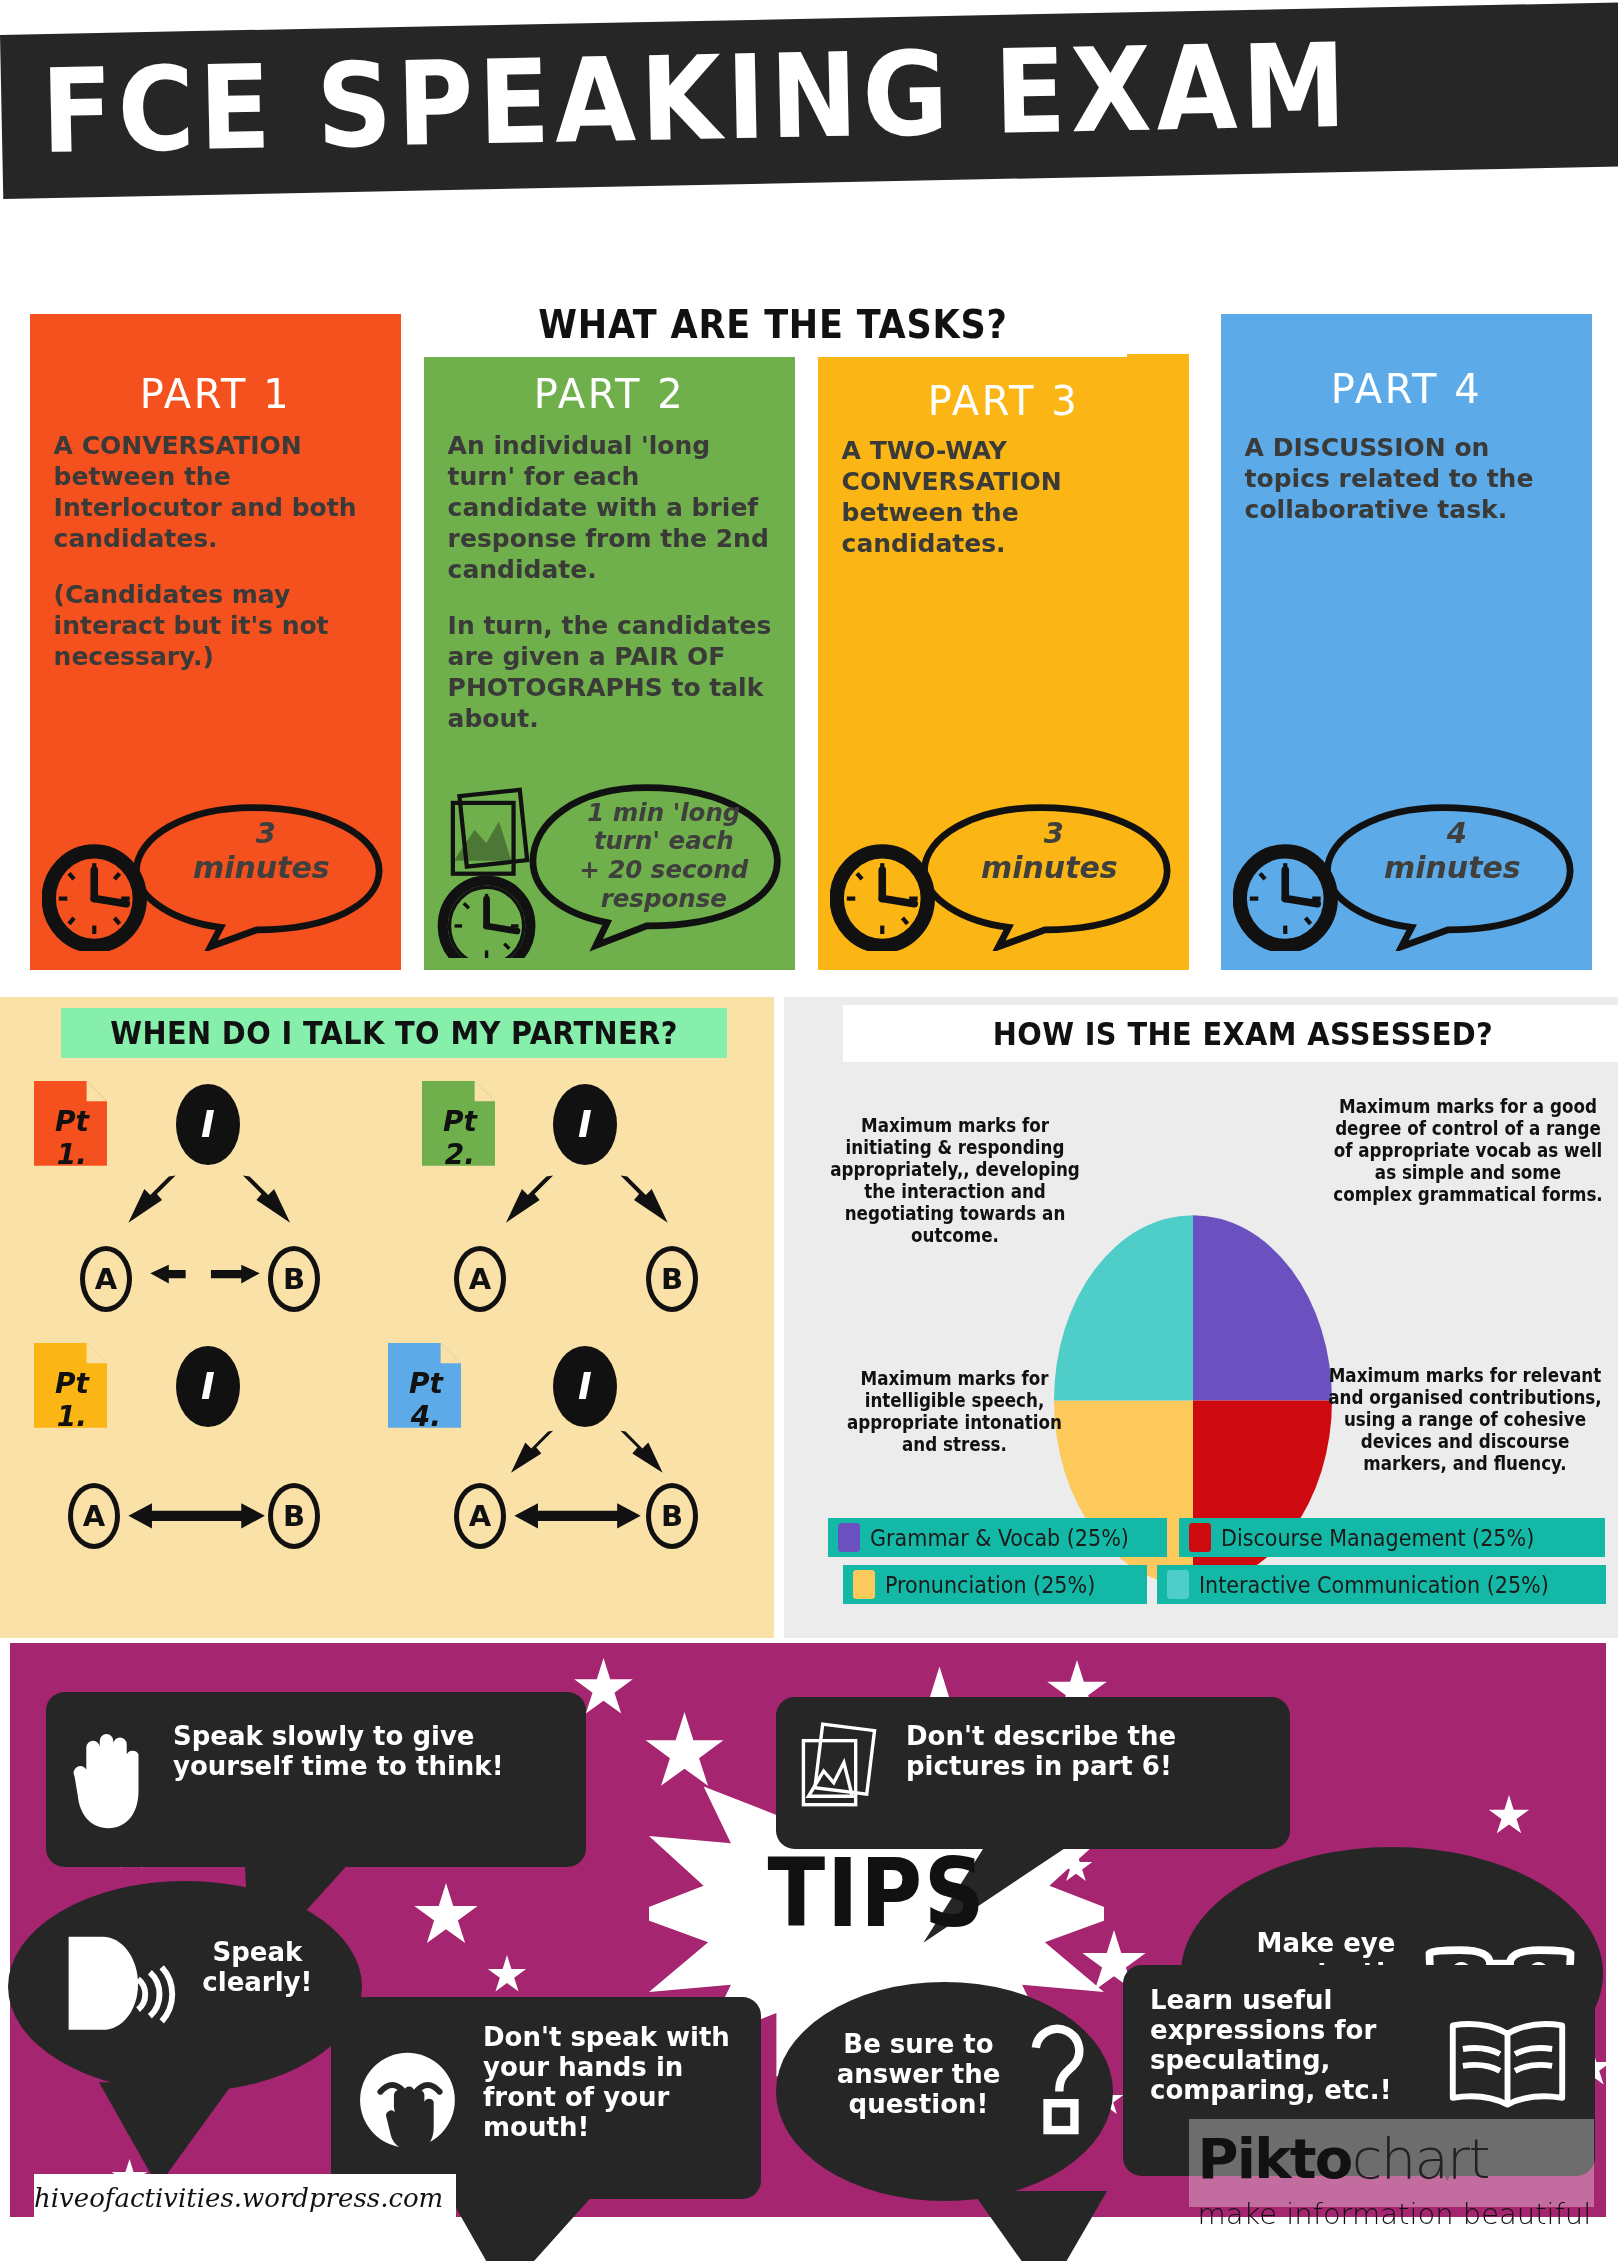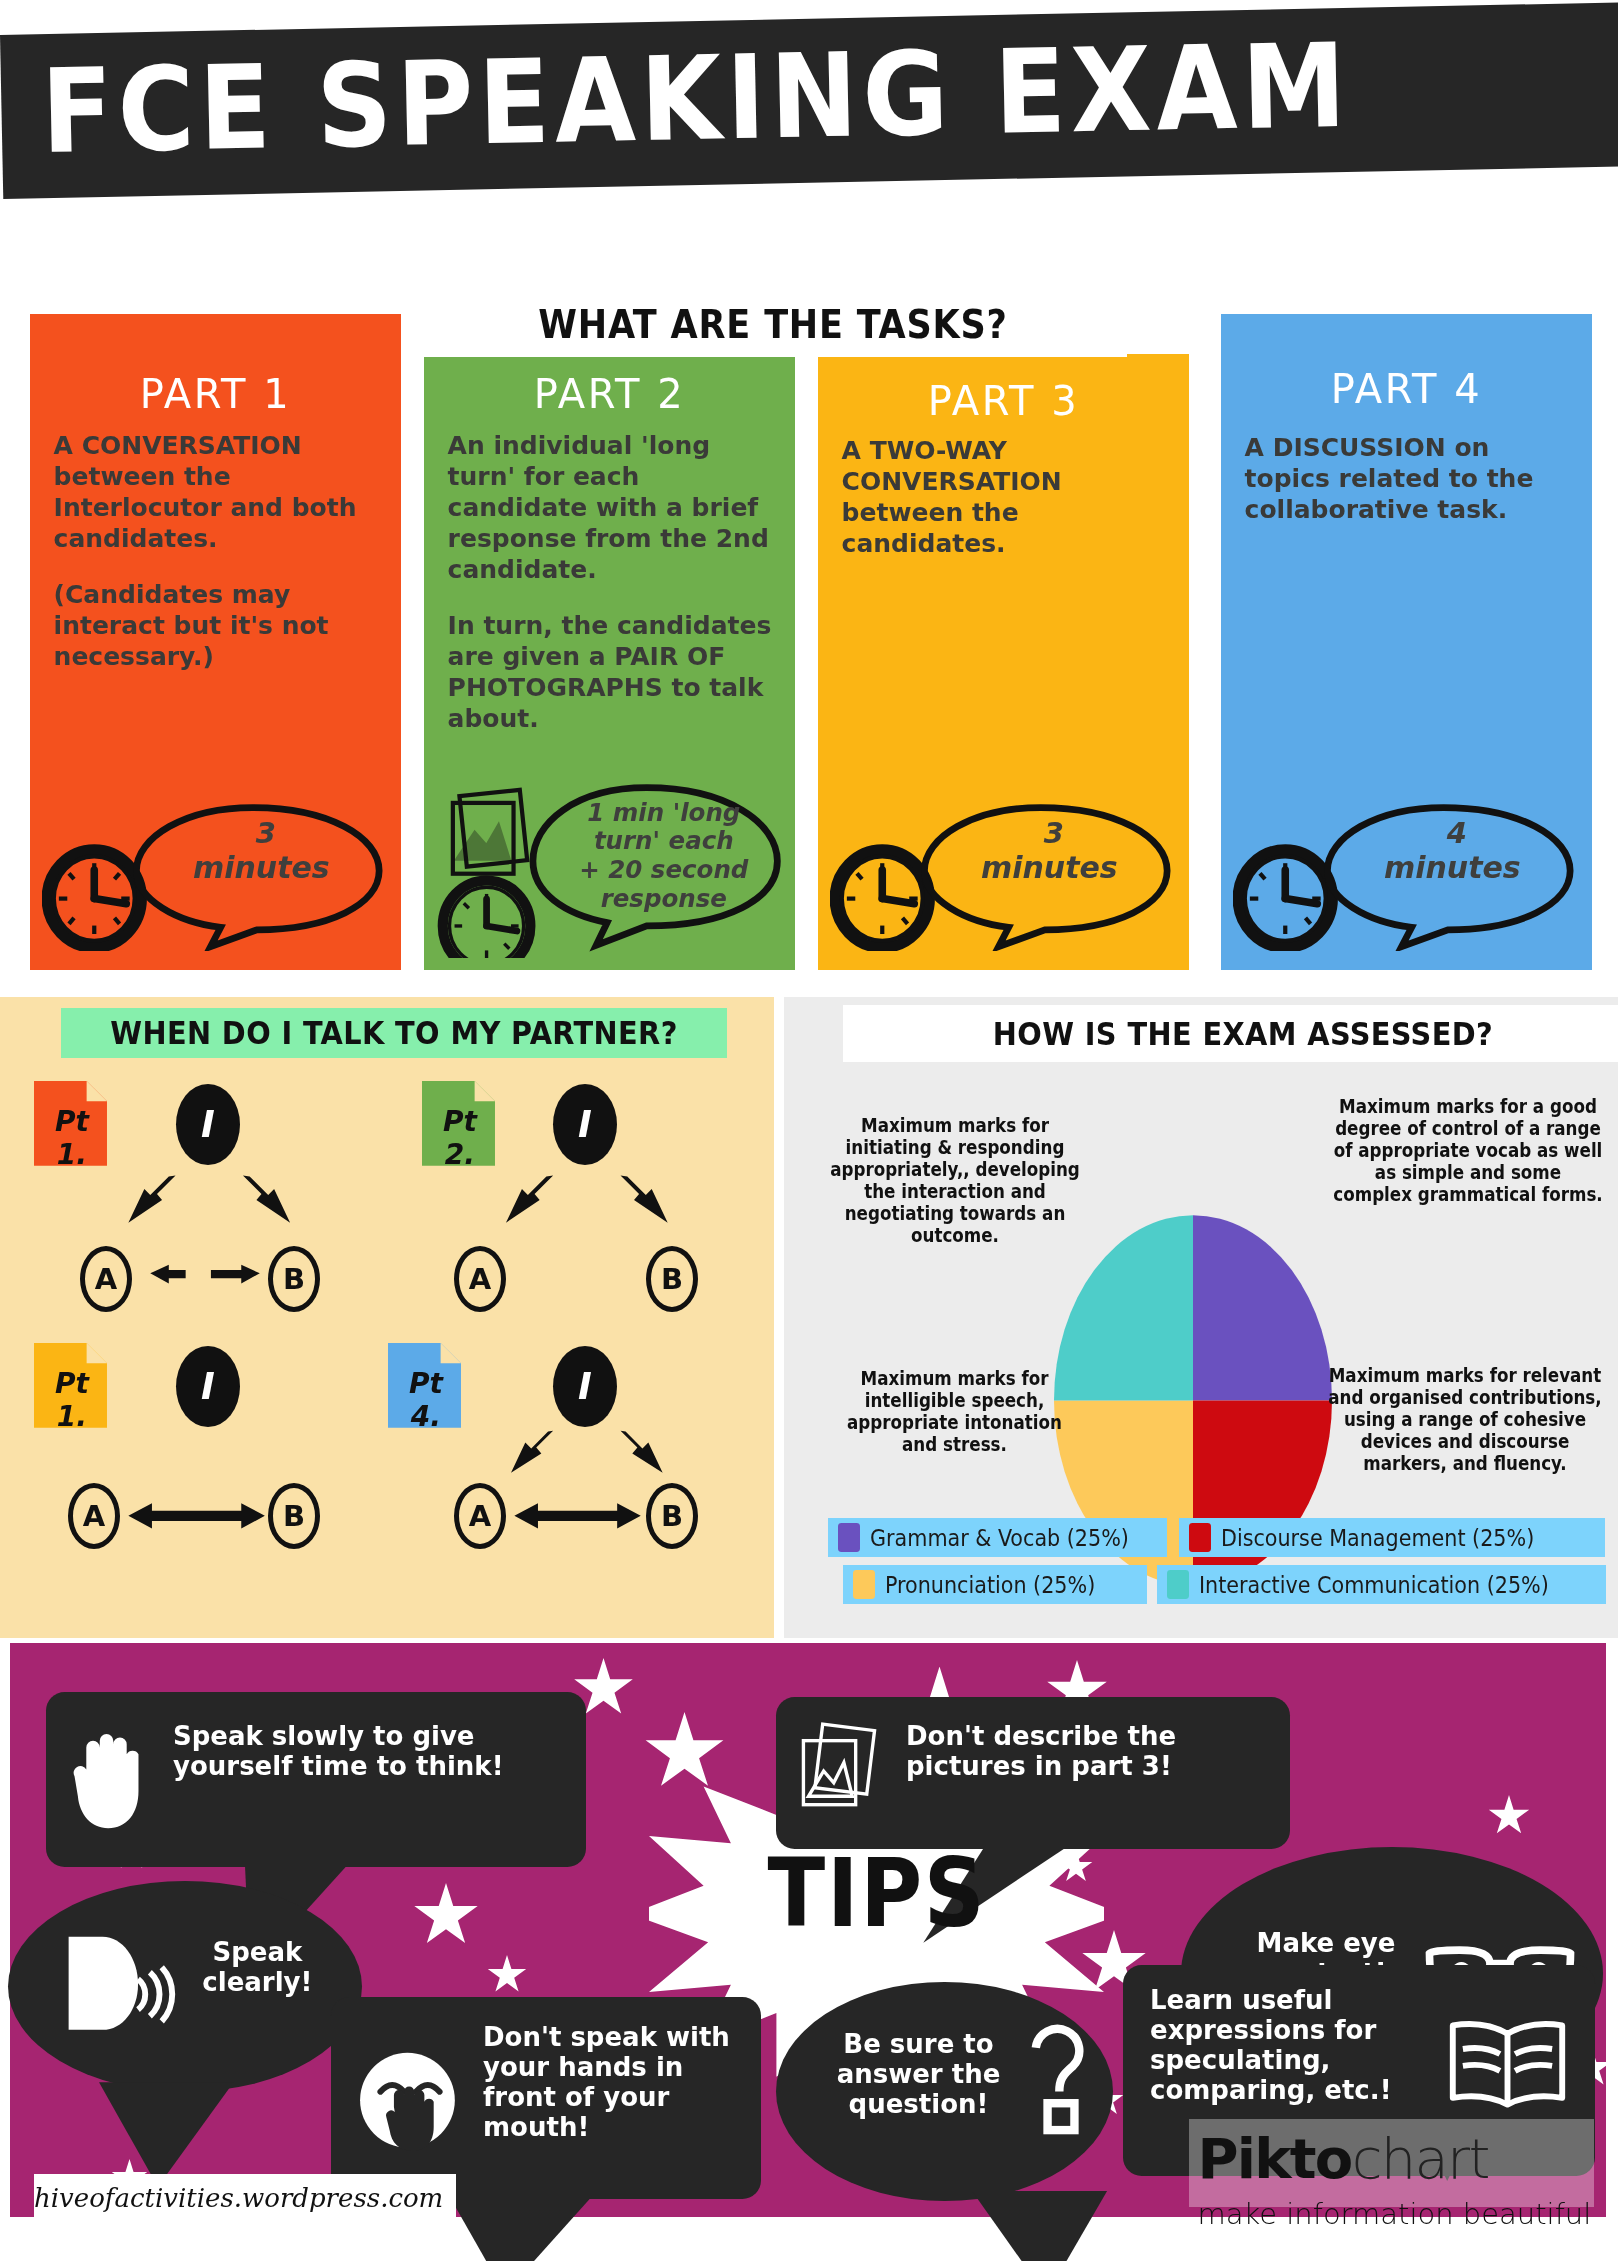--- a/index.html
+++ b/index.html
@@ -71,21 +71,21 @@
   #assess-header{left:843px;top:1005px;width:800px;height:57px;background:#fff;z-index:6;
      display:flex;align-items:center;justify-content:center;}
   #assess-header span{font-size:32px;font-weight:bold;color:#111;letter-spacing:0.4px;
      font-family:"DejaVu Sans Condensed","Liberation Sans Narrow","Liberation Sans",sans-serif;}
 
   #pie{left:1054px;top:1215px;width:278px;height:371px;}
   .pie-note{position:absolute;color:#111;font-size:18.6px;line-height:22px;
      font-weight:bold;text-align:center;
      font-family:"DejaVu Sans Condensed","Liberation Sans Narrow","Liberation Sans",sans-serif;}
 
-  .legend-item{position:absolute;height:39px;background:#7dd3fc;
+  .legend-item{position:absolute;height:39px;background:#14b8a6;
      display:flex;align-items:center;padding:0 10px;box-sizing:border-box;}
   .legend-item .sw{width:22px;height:29px;border-radius:3.4px;margin-right:10px;flex:0 0 auto;}
   .legend-item .lt{font-size:23px;color:#1a1a1a;white-space:nowrap;
      font-family:"DejaVu Sans Condensed","Liberation Sans Narrow","Liberation Sans",sans-serif;}
 
   
   #tips-panel{left:10px;top:1643px;width:1596px;height:574px;background:#A62571;overflow:hidden;}
   .star{position:absolute;background:#fff;
      clip-path:polygon(50% 0%,61% 35%,98% 35%,68% 57%,79% 91%,50% 70%,21% 91%,32% 57%,2% 35%,39% 35%);}
 
@@ -394,21 +394,21 @@
 </div>
 
 <div class="abs tip rect" style="left:776px;top:1697px;width:514px;height:152px;z-index:8;">
   <svg class="abs" style="left:18.6px;top:25px;" width="91" height="98" viewBox="0 0 108 116">
     <g fill="none" stroke="#fff" stroke-width="4">
       <rect x="28" y="6" width="62" height="76" transform="rotate(7 59 44)"></rect>
       <rect x="10" y="22" width="62" height="76"></rect>
       <path d="M16 88 L34 58 L46 72 L58 48 L68 88 Z"></path>
     </g>
   </svg>
-  <div class="txt" style="left:130px;top:23.6px;width:363px;">Don't describe the pictures in part 3!</div>
+  <div class="txt" style="left:130px;top:23.6px;width:363px;">Don't describe the pictures in part 6!</div>
   <svg class="abs" style="left:142px;top:148px;" width="152" height="101" viewBox="0 0 180 120">
     <path d="M180 0 H80 L6 116 Z" fill="#262626"></path>
   </svg>
 </div>
 
 <div class="abs tip oval" style="left:1181px;top:1847px;width:422px;height:253px;z-index:8;">
   <div class="txt" style="left:52px;top:81px;width:186px;text-align:center;">Make eye contact!</div>
   <svg class="abs" style="left:243px;top:88px;" width="152" height="84" viewBox="0 0 180 100">
     <g fill="none" stroke="#fff" stroke-width="9">
       <path d="M6 22 Q6 78 42 78 Q78 78 78 34 Q78 18 42 18 Q10 18 6 22 Z"></path>

